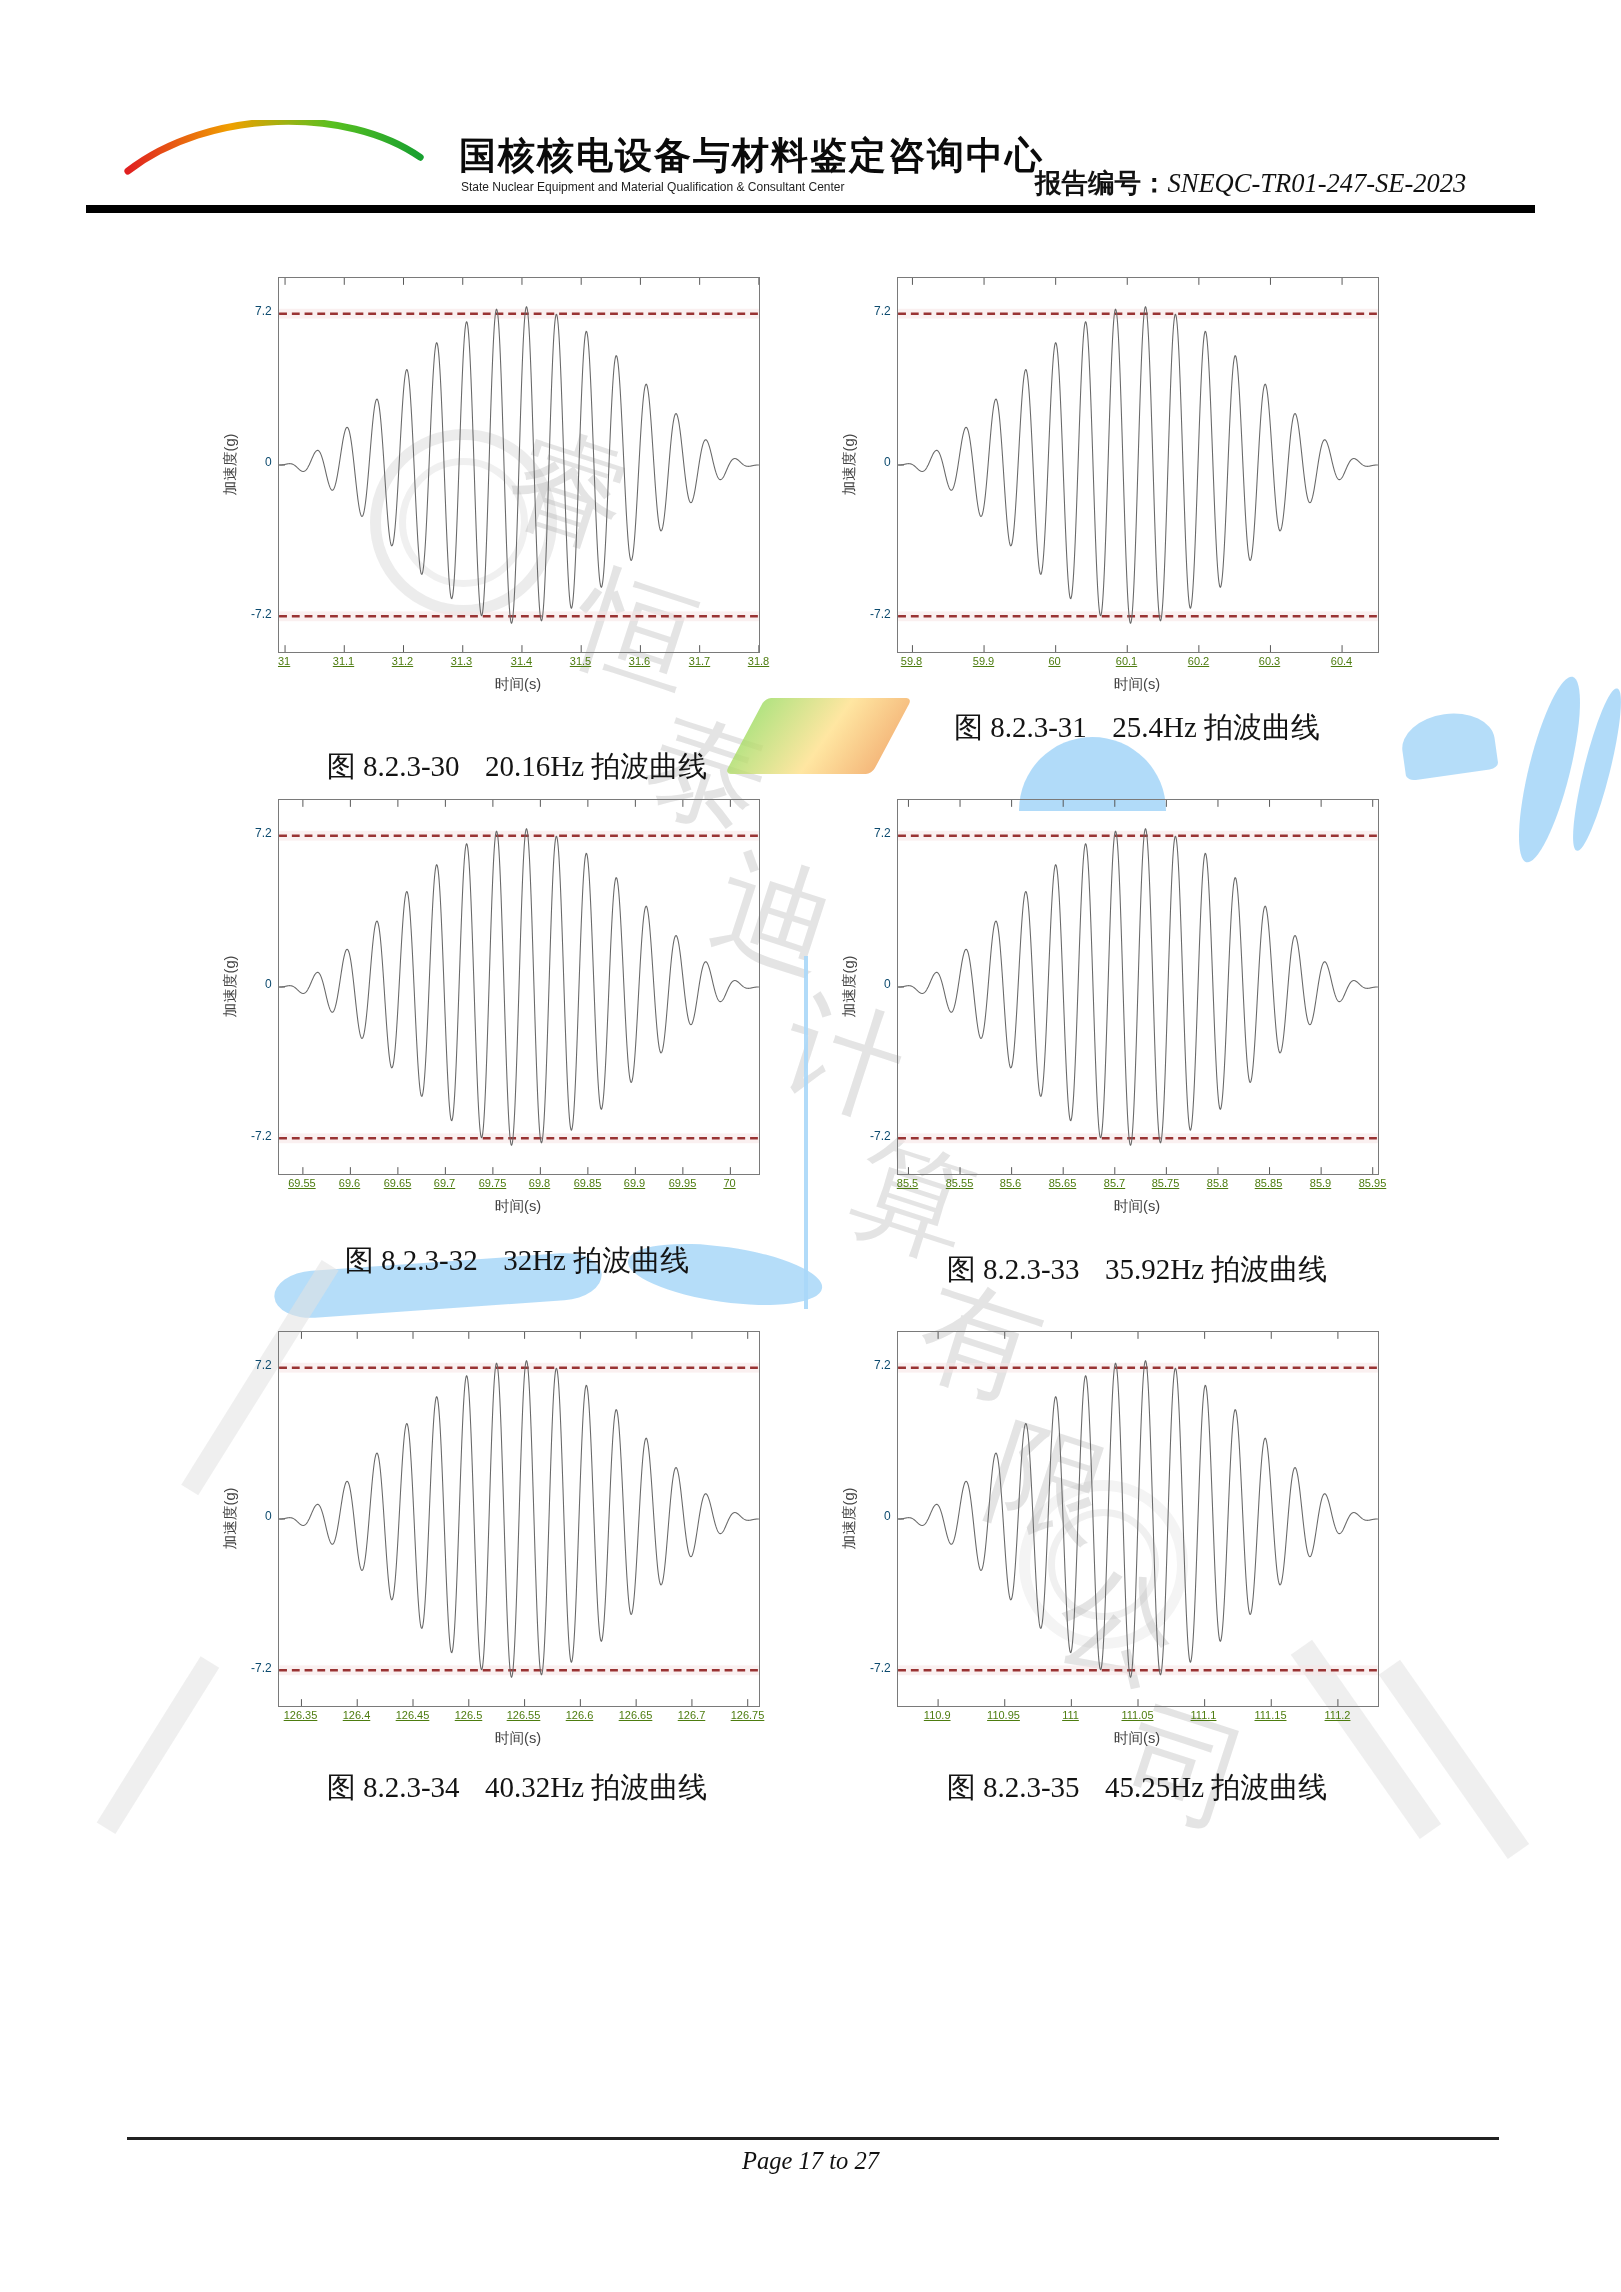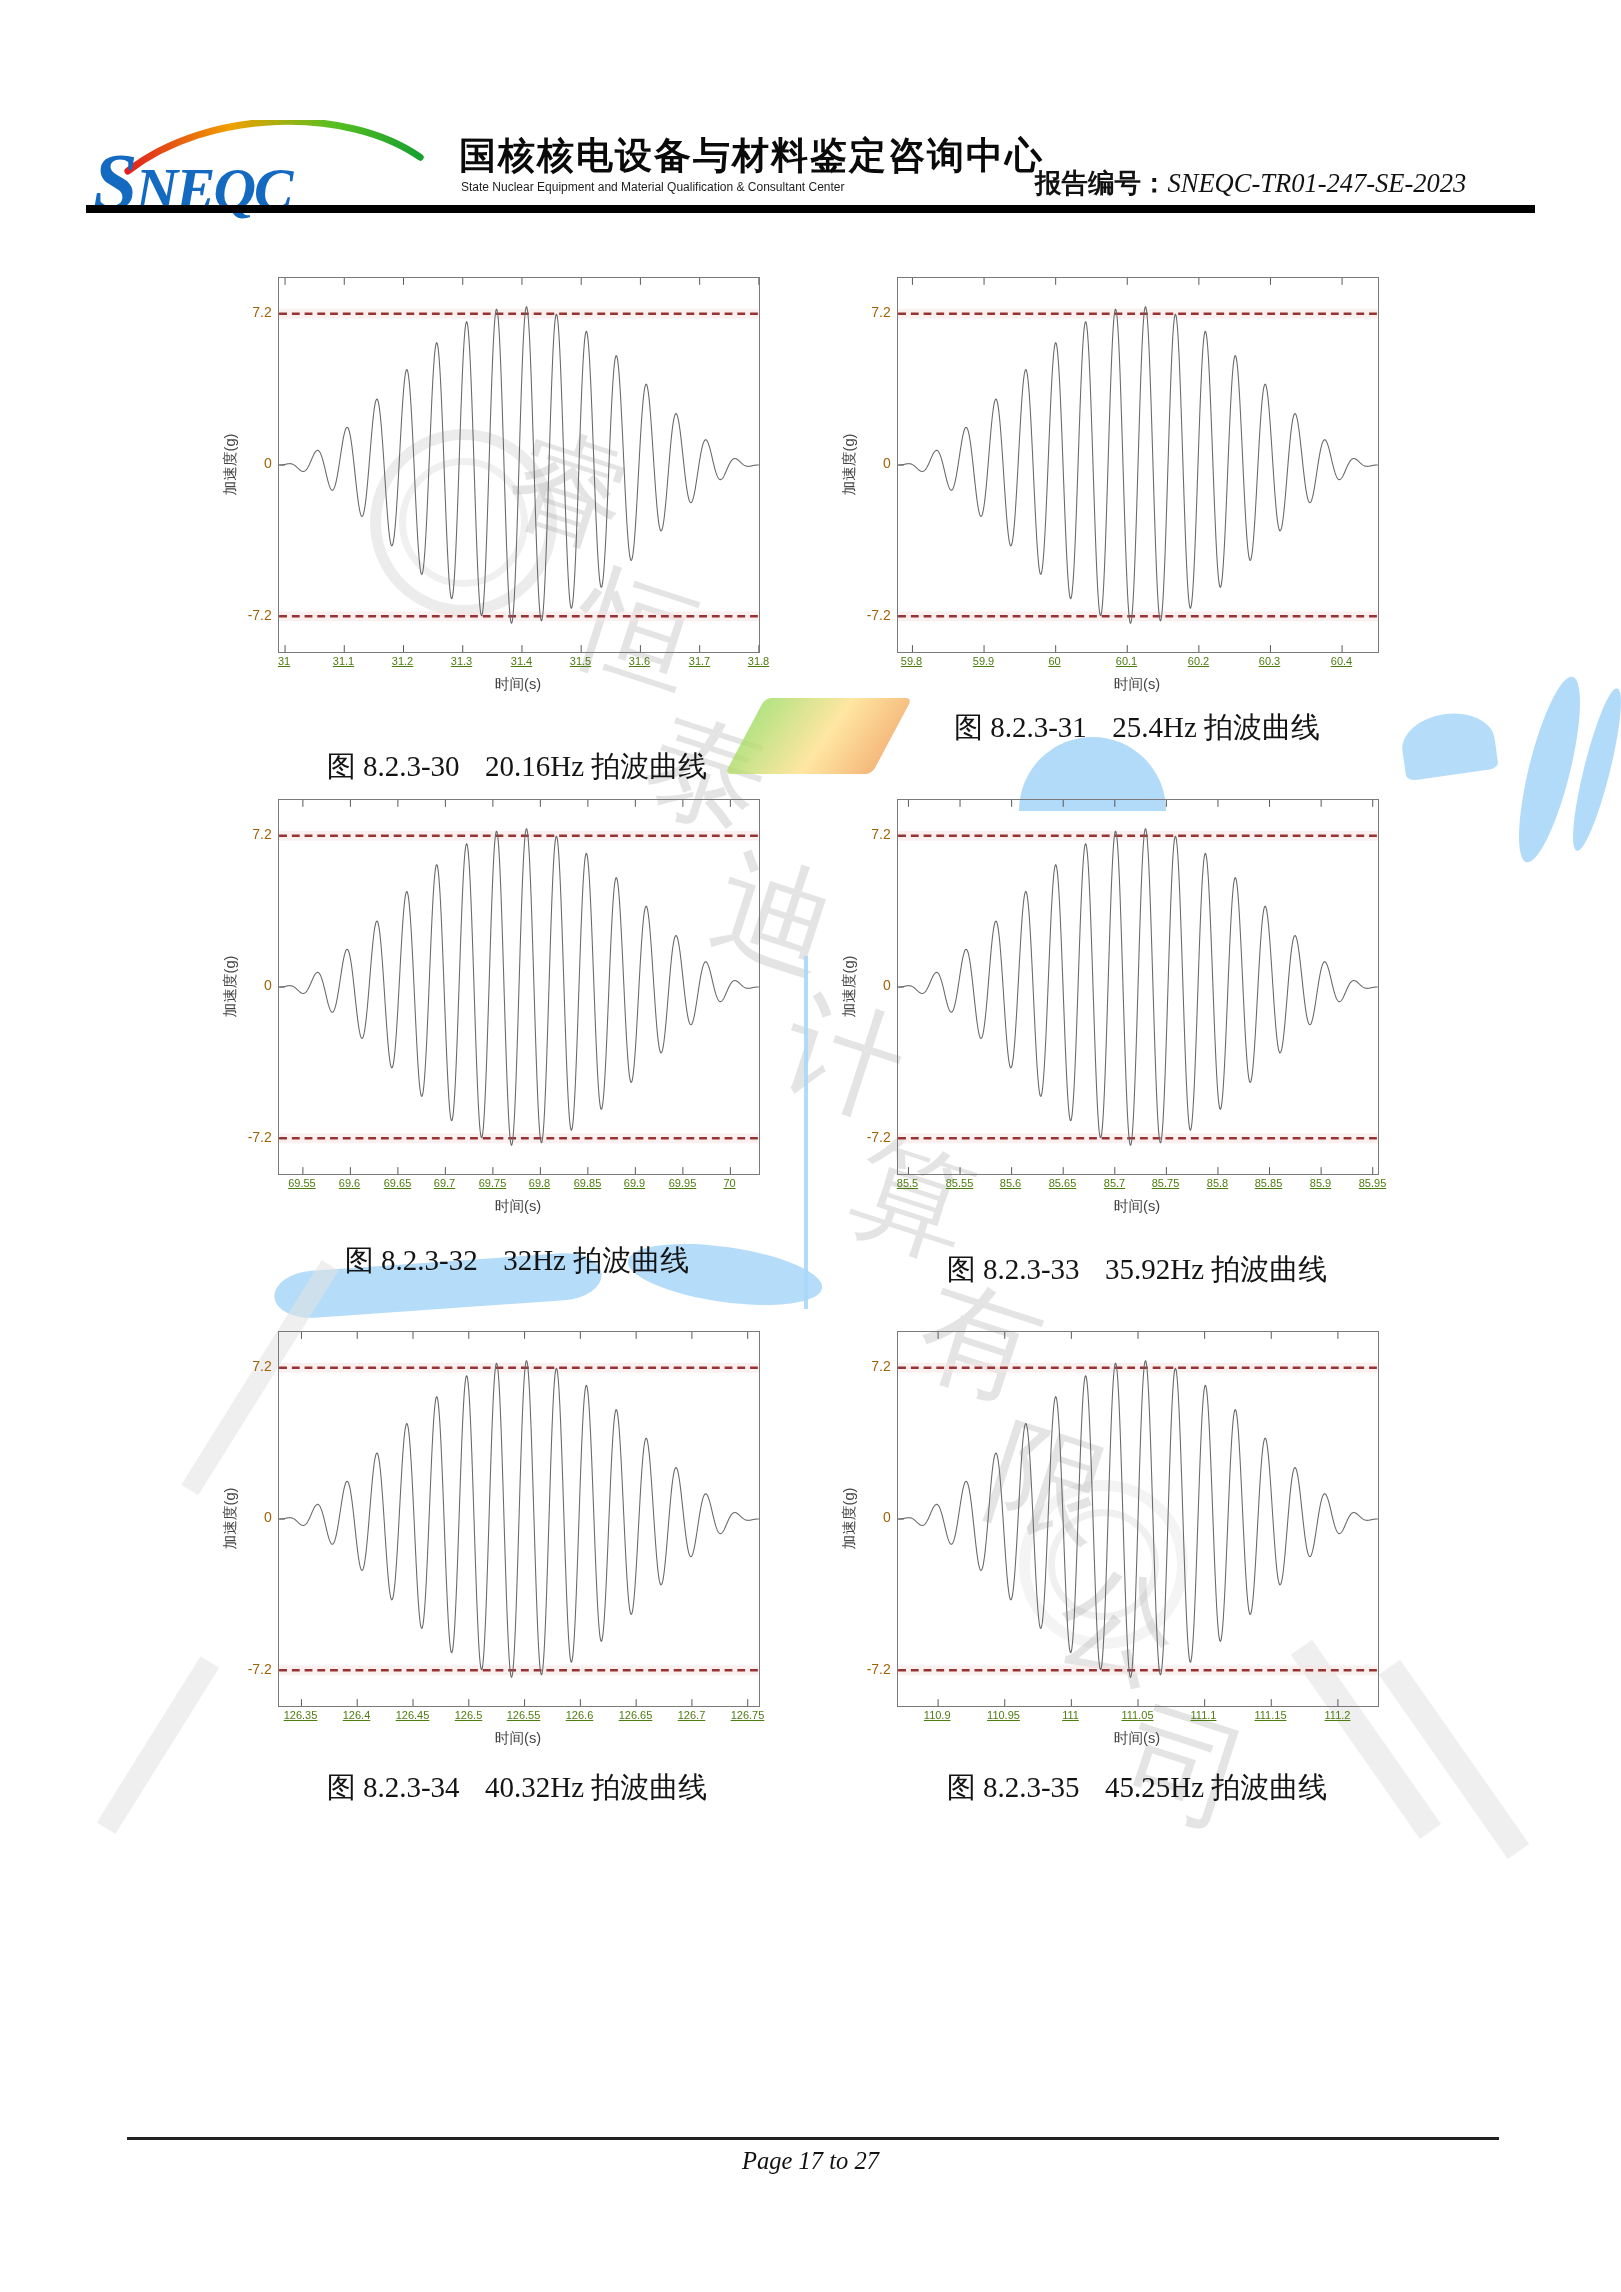--- a/index.html
+++ b/index.html
@@ -22,21 +22,21 @@
   .header-bar{position:absolute;left:86px;top:205px;width:1449px;height:7.8px;background:#000;}
 
   
   .fig{position:absolute;width:537px;height:423px;}
   #fig0{left:221px;top:277px;} #fig1{left:840px;top:277px;}
   #fig2{left:221px;top:799px;} #fig3{left:840px;top:799px;}
   #fig4{left:221px;top:1331px;}#fig5{left:840px;top:1331px;}
   .ylabel{position:absolute;left:0;top:0;width:17.6px;height:374px;display:flex;align-items:center;justify-content:center;}
   .ylabel span{transform:rotate(-90deg);white-space:nowrap;font-size:14.7px;color:#444;}
   .yticks{position:absolute;left:15.7px;top:0;width:39px;height:374px;}
-  .yticks span{position:absolute;right:3.9px;width:35px;text-align:right;font-size:14px;color:#a16207;}
+  .yticks span{position:absolute;right:3.9px;width:35px;text-align:right;font-size:12px;color:#0c4a6e;}
   .ytick-top{top:26.5px;} .ytick-mid{top:178px;} .ytick-bot{top:330px;}
   .plot{position:absolute;left:57px;top:0;width:480px;height:374px;border:1px solid #7a7a7a;background:transparent;}
   .xticks{position:absolute;left:57px;top:378px;width:480px;height:19.6px;}
   .xticks span{position:absolute;width:63px;text-align:center;font-size:11px;color:#4d7c0f;text-decoration:underline;}
   .xlabel{position:absolute;left:57px;top:398px;width:480px;text-align:center;font-size:14.7px;color:#444;}
 
   
   .caption{position:absolute;width:588px;text-align:center;font-family:"Liberation Serif",serif;
            font-size:29px;color:#141414;white-space:nowrap;}
   #cap0{left:223px;top:708px;margin-top:39px;} #cap1{left:843px;top:708px;}
@@ -101,21 +101,20 @@
         <defs>
           <linearGradient id="rainbow" x1="0" y1="0" x2="1" y2="0">
             <stop offset="0" stop-color="#e02020"></stop>
             <stop offset="0.35" stop-color="#f0a000"></stop>
             <stop offset="0.7" stop-color="#58c020"></stop>
             <stop offset="1" stop-color="#18a030"></stop>
           </linearGradient>
         </defs>
         <path d="M 8,52 C 90,-12 232,-14 306,38" stroke="url(#rainbow)" stroke-width="7" fill="none" stroke-linecap="round"></path>
       </svg>
-      <div class="logo-text"><span class="big">S</span><span>NEQC</span></div>
     </div>
     <div class="org-cn">国核核电设备与材料鉴定咨询中心</div>
     <div class="org-en">State Nuclear Equipment and Material Qualification &amp; Consultant Center</div>
     <div class="report-line">
       <span class="report-label">报告编号：</span><span class="report-no">SNEQC-TR01-247-SE-2023</span>
     </div>
     <div class="header-bar"></div>
 
     <div class="fig" id="fig0">
   <div class="ylabel">

